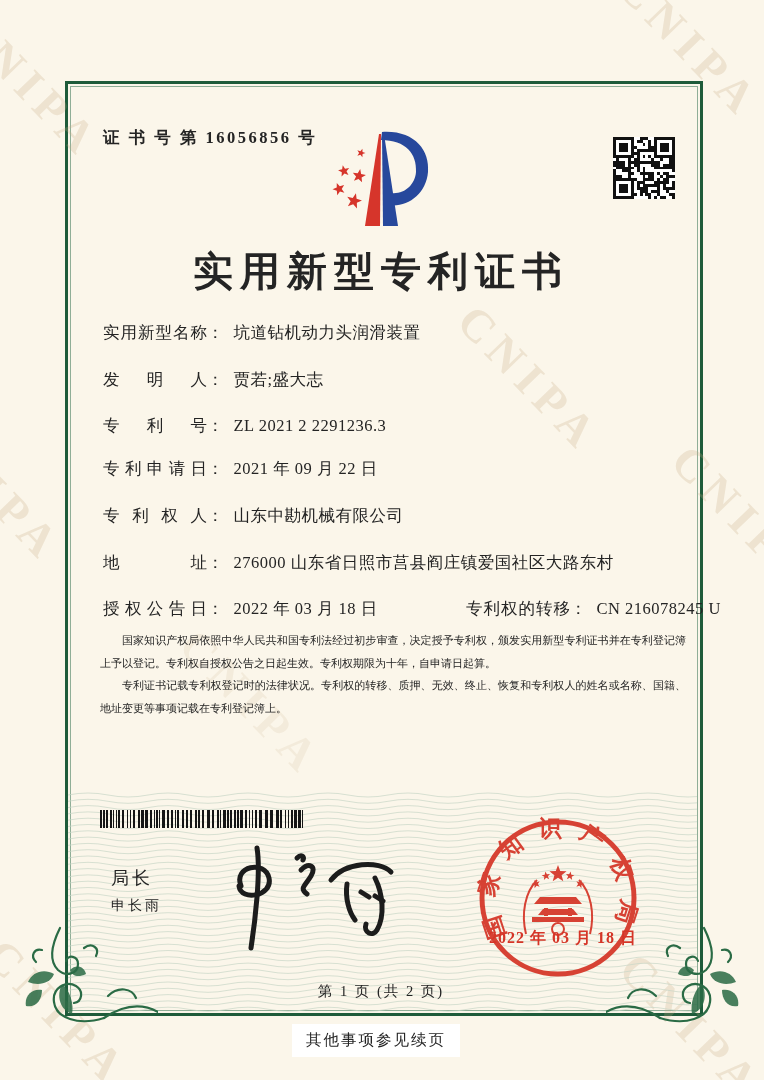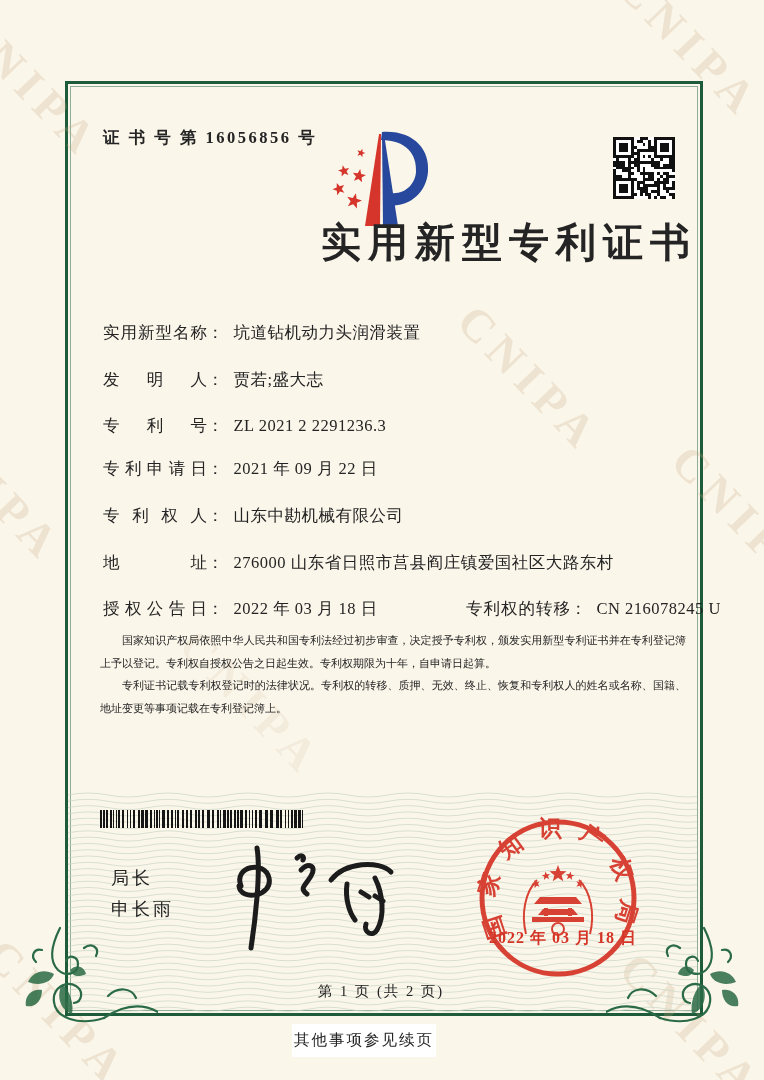--- a/index.html
+++ b/index.html
@@ -31,54 +31,54 @@
   .flourish{position:absolute;z-index:4;}
   .flourish.right{transform:scaleX(-1);}
   .waveband{position:absolute;left:68px;top:790px;z-index:1;}
   
   .cert-no{
     position:absolute;left:103px;top:127px;font-size:16.5px;letter-spacing:2.5px;z-index:5;font-weight:bold;
   }
   .logo{position:absolute;left:330px;top:130px;z-index:5;}
   .qr{position:absolute;left:613px;top:137px;z-index:5;}
   .title{
-    position:absolute;left:65px;top:215px;width:632px;text-align:right;
+    position:absolute;left:65px;top:244px;width:632px;text-align:center;
     font-size:40px;font-weight:bold;letter-spacing:7px;z-index:5;
   }
   
   .field-row{position:absolute;left:103px;font-size:16.5px;z-index:5;white-space:nowrap;}
   .flabel{display:inline-block;width:104px;text-align:justify;text-align-last:justify;vertical-align:bottom;}
   .fcolon{display:inline-block;}
   .fvalue{display:inline-block;margin-left:10px;letter-spacing:.5px;}
   .grant-no-group{position:absolute;left:363px;top:0;white-space:nowrap;}
   
   .body-text{
     position:absolute;left:100px;top:629px;width:586px;z-index:5;
     font-size:11px;line-height:22.5px;text-align:justify;
   }
   .body-text p{margin:0;text-indent:2em;}
   
   .barcode{position:absolute;left:100px;top:810px;z-index:5;}
   .signer-title{position:absolute;left:111px;top:866px;font-size:18px;letter-spacing:3px;z-index:5;
     font-family:"Liberation Sans",sans-serif;}
-  .signer-name{position:absolute;left:111px;top:897px;font-size:18px;letter-spacing:3px;z-index:5;
+  .signer-name{position:absolute;left:111px;top:897px;font-size:14px;letter-spacing:3px;z-index:5;
     font-family:"Liberation Sans",sans-serif;}
   .signature{position:absolute;left:213px;top:836px;z-index:6;}
   .seal{position:absolute;left:472px;top:812px;z-index:6;opacity:.93;}
   .seal-date{
     position:absolute;left:470px;top:928px;width:186px;text-align:center;z-index:7;
     color:#d53527;font-size:16px;letter-spacing:1px;font-weight:bold;
   }
   .page-info{
     position:absolute;left:65px;top:982px;width:632px;text-align:center;
     font-size:14.5px;letter-spacing:2px;z-index:5;
   }
   .cont-note{
     position:absolute;left:292px;top:1024px;background:#ffffff;
-    padding:6px 2px;font-size:15.5px;letter-spacing:2px;z-index:5;
+    padding:6px 14px;font-size:15.5px;letter-spacing:2px;z-index:5;
   }
 </style>
 </head>
 <body>
 
 <div class="wm" style="left:-62px;top:58px">CNIPA</div>
 <div class="wm" style="left:598px;top:18px">CNIPA</div>
 <div class="wm" style="left:438px;top:352px">CNIPA</div>
 <div class="wm" style="left:-100px;top:462px">CNIPA</div>
 <div class="wm" style="left:652px;top:492px">CNIPA</div>

